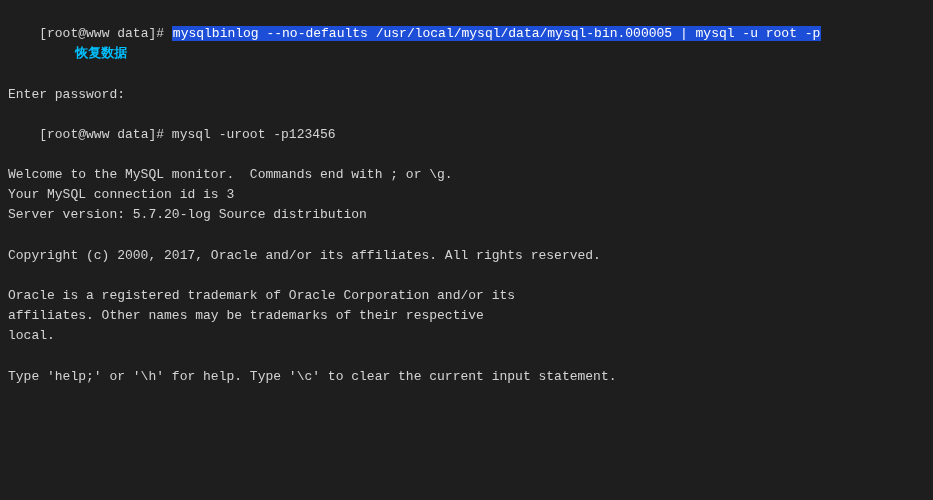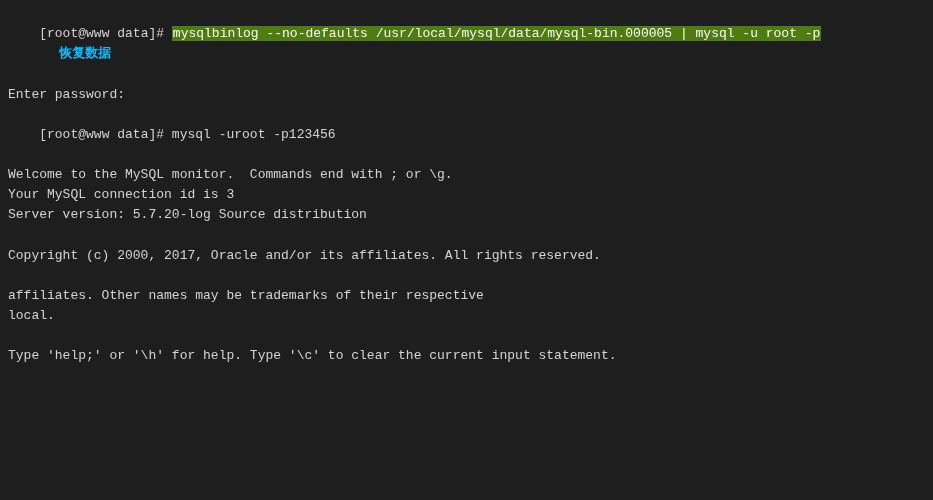--- a/index.html
+++ b/index.html
@@ -18,47 +18,48 @@
       width: 933px;
       min-height: 500px;
       position: relative;
     }
     .line {
       line-height: 1.55;
       white-space: pre;
     }
     .prompt { color: #d4d4d4; text-align: right; }
     .command-highlight {
-      background: #4d7c0f;
+      background: #1d4ed8;
       color: #ffffff;
       padding: 0 1px;
     }
     .warning-yellow { color: #f0ad4e; }
     .annotation {
       color: #00bfff;
       font-weight: bold;
     }
   </style>
 </head>
 <body>
 
 <div class="terminal">
 
   <div class="line">
     <span class="prompt">[root@www data]# </span><span class="command-highlight">mysqlbinlog --no-defaults /usr/local/mysql/data/mysql-bin.000005 | mysql -u root -p</span>
-    <span class="annotation" style="margin-left: 20px;">恢复数据</span>
+    <span class="annotation" style="margin-left: 36px;">恢复数据</span>
   </div>
   <div class="line"><span>Enter password:</span></div>
   <div class="line">
     <span class="prompt">[root@www data]# </span><span>mysql -uroot -p123456</span>
   </div>
   <div class="line"><span>Welcome to the MySQL monitor.  Commands end with ; or \g.</span></div>
   <div class="line"><span>Your MySQL connection id is 3</span></div>
   <div class="line"><span>Server version: 5.7.20-log Source distribution</span></div>
   <div class="line"> </div>
   <div class="line"><span>Copyright (c) 2000, 2017, Oracle and/or its affiliates. All rights reserved.</span></div>
   <div class="line"> </div>
+  <div class="line"><span>Oracle is a registered trademark of Oracle Corporation and/or its</span></div>
   <div class="line"><span>affiliates. Other names may be trademarks of their respective</span></div>
   <div class="line"><span>local.</span></div>
   <div class="line"> </div>
   <div class="line"><span>Type 'help;' or '\h' for help. Type '\c' to clear the current input statement.</span></div>
 
 </div>
 
 </body></html>

